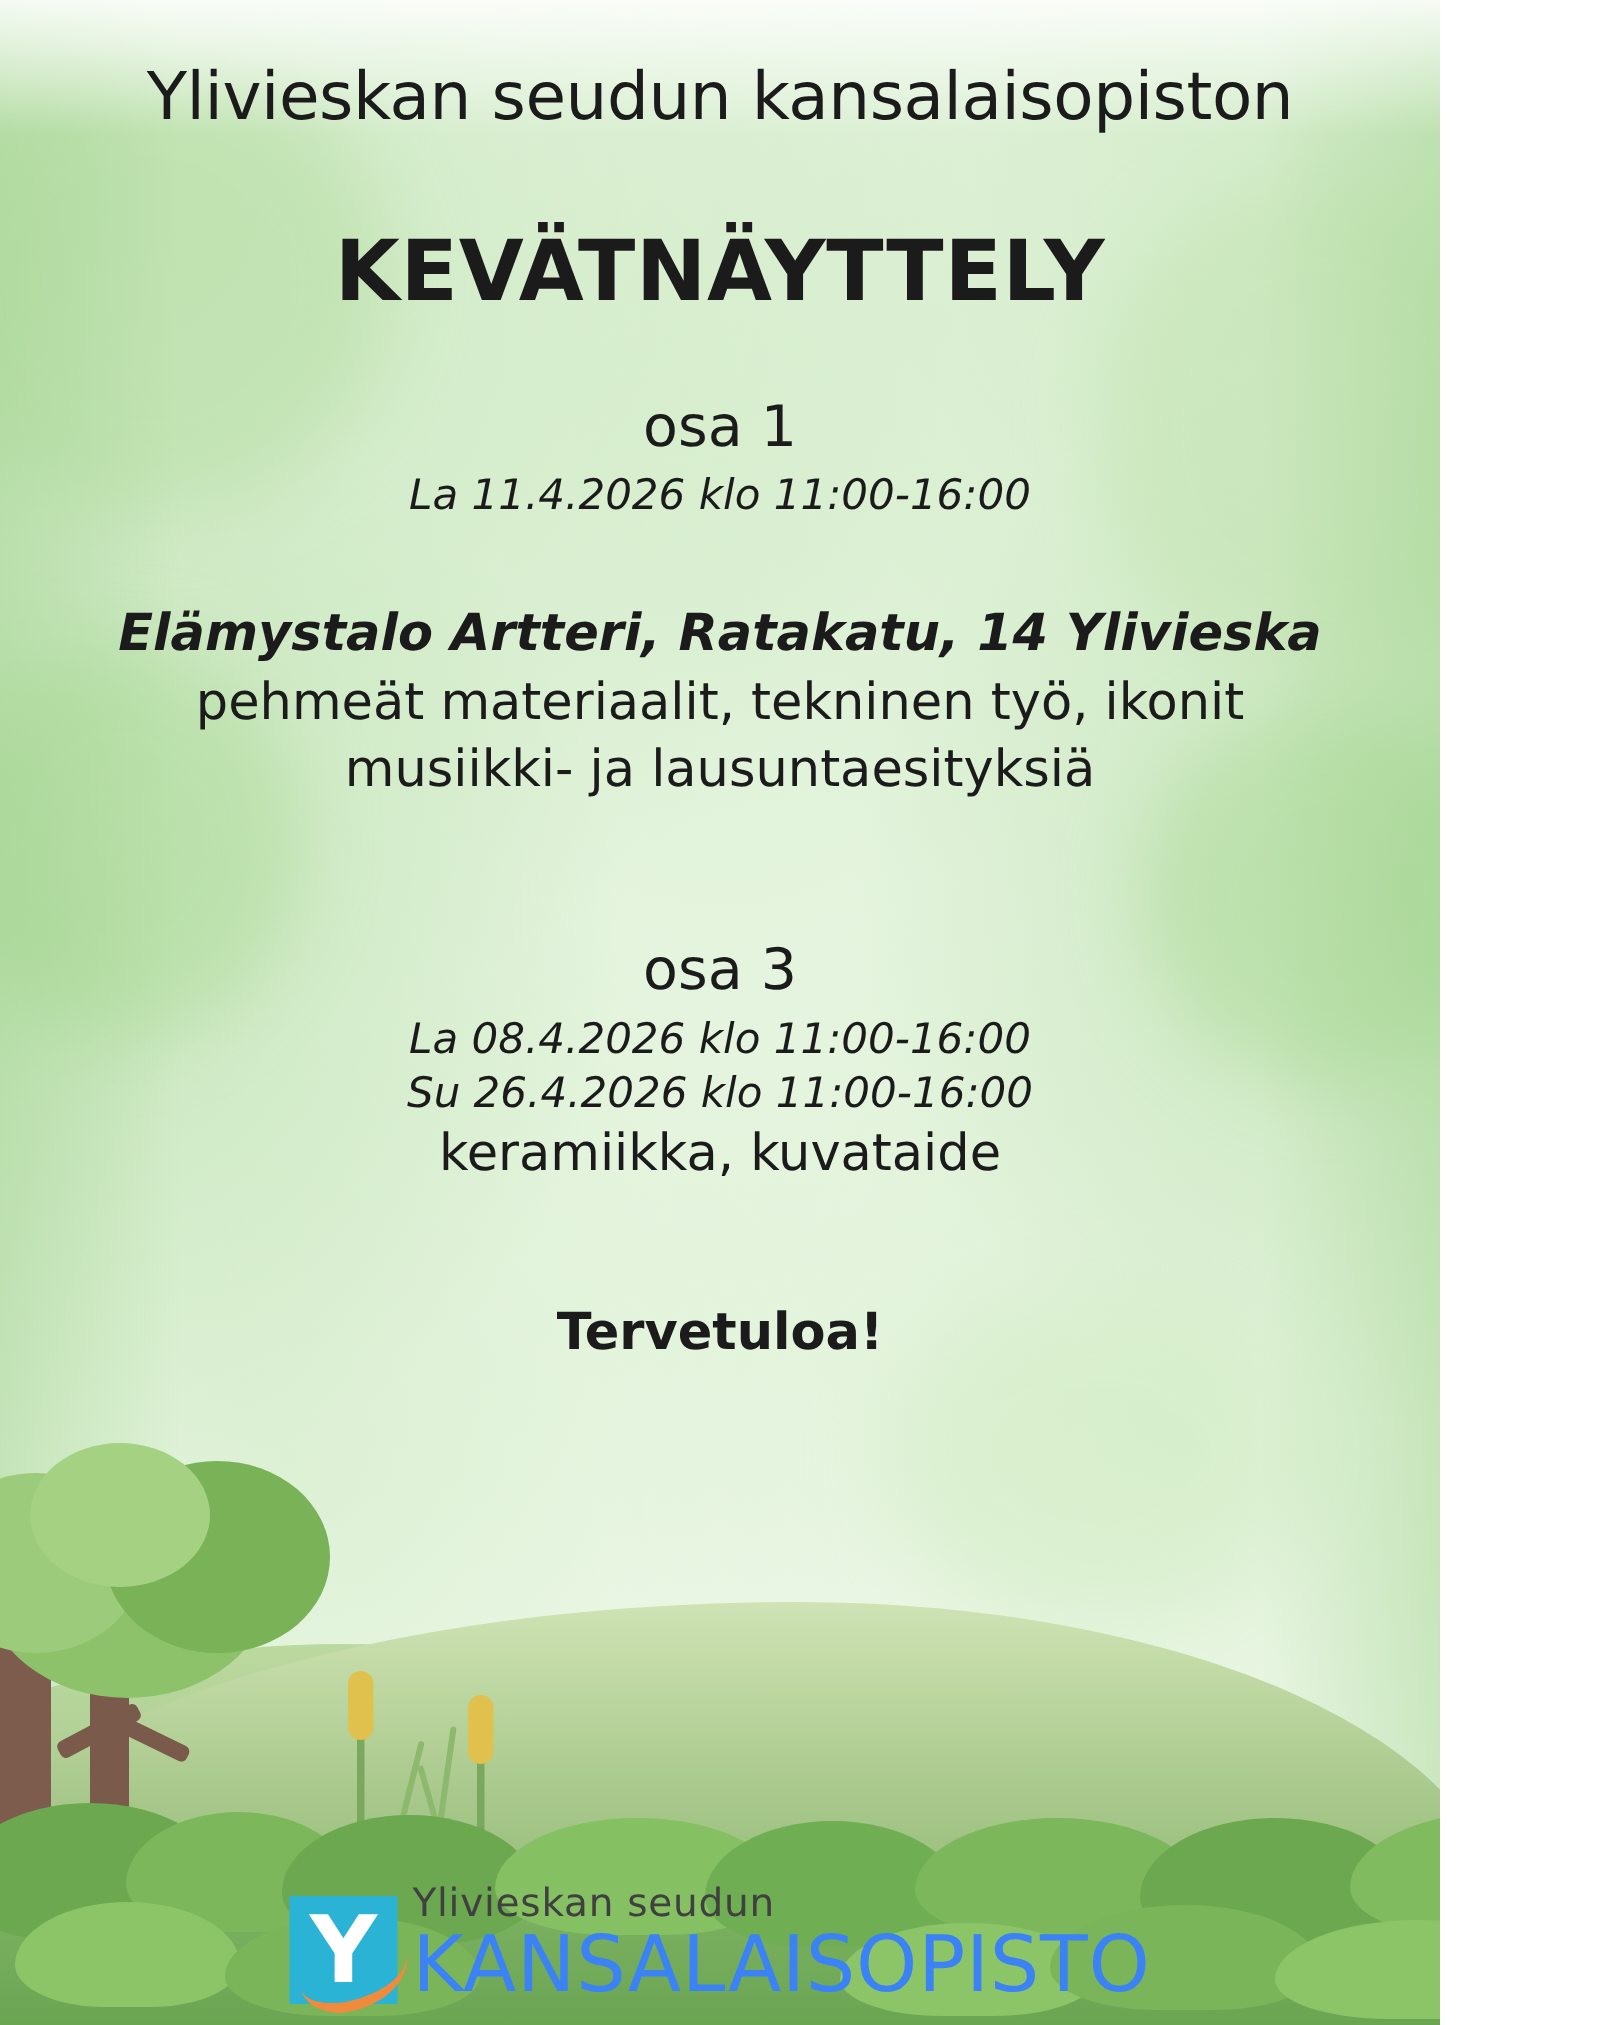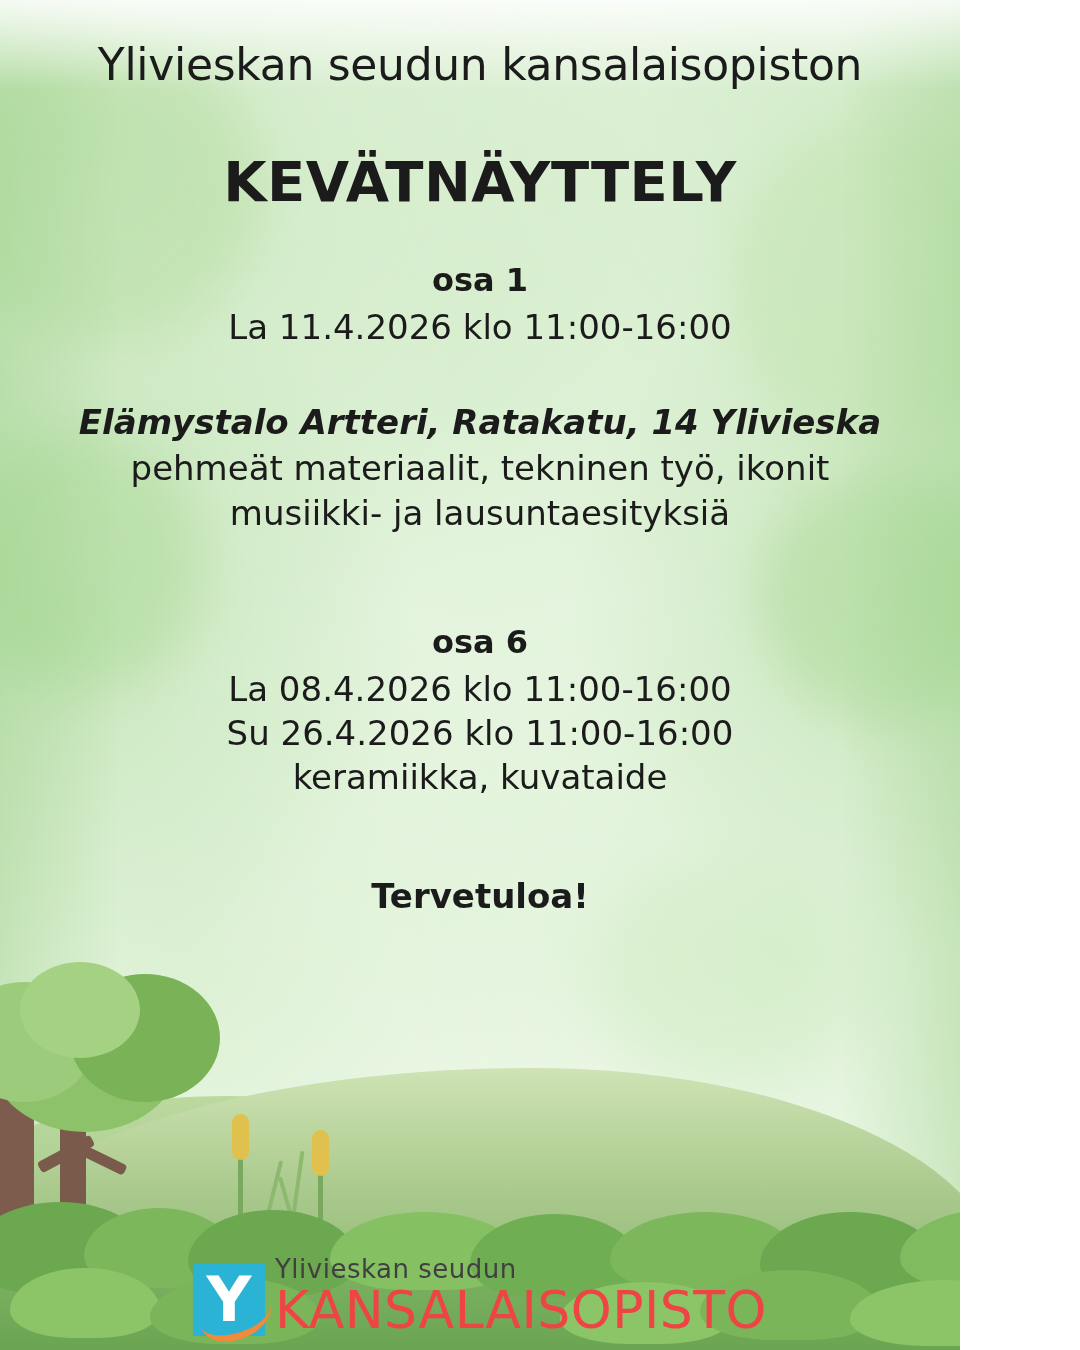--- a/index.html
+++ b/index.html
@@ -81,30 +81,31 @@
     letter-spacing: -0.3px;
     margin: 0 0 58px 0;
   }
   .main-title {
     font-size: 56px;
     font-weight: 700;
     letter-spacing: 0.5px;
     margin: 0 0 46px 0;
   }
   .part-label {
-    font-size: 32px;
-    font-weight: 700;
+    font-size: 38px;
+    font-weight: 400;
     margin: 0 0 4px 0;
     line-height: 1.28;
   }
   .date-line {
-    font-size: 34px;
+    font-size: 28px;
     font-weight: 400;
     line-height: 1.30;
     margin: 0;
+    font-style: italic;
   }
   .venue {
     font-size: 34px;
     font-weight: 700;
     margin: 52px 0 2px 0;
     line-height: 1.28;
     font-style: italic;
   }
   .venue-desc {
     font-size: 34px;
@@ -254,21 +255,21 @@
     line-height: 1;
   }
   .logo-top {
     font-size: 26px;
     color: #404040;
     letter-spacing: 0.5px;
     margin-bottom: 2px;
   }
   .logo-bottom {
     font-size: 52px;
-    color: #ef4444;
+    color: #3b82f6;
     letter-spacing: 0.5px;
     font-weight: 400;
   }
 </style>
 </head>
 <body>
 
 <div class="poster">
 
   <div class="bg-wash"></div>
@@ -290,21 +291,21 @@
 
     <p class="part-label">osa 1</p>
     <p class="date-line">La 11.4.2026 klo 11:00-16:00</p>
 
     <p class="venue">Elämystalo Artteri, Ratakatu, 14 Ylivieska</p>
     <p class="venue-desc">pehmeät materiaalit, tekninen työ, ikonit</p>
     <p class="venue-desc">musiikki- ja lausuntaesityksiä</p>
 
     <div class="spacer-block"></div>
 
-    <p class="part-label">osa 6</p>
+    <p class="part-label">osa 3</p>
     <p class="date-line">La 08.4.2026 klo 11:00-16:00</p>
     <p class="date-line">Su 26.4.2026 klo 11:00-16:00</p>
 
     <p class="venue-desc">keramiikka, kuvataide</p>
 
     <p class="welcome">Tervetuloa!</p>
   </div>
 
   <div class="scenery">
 

